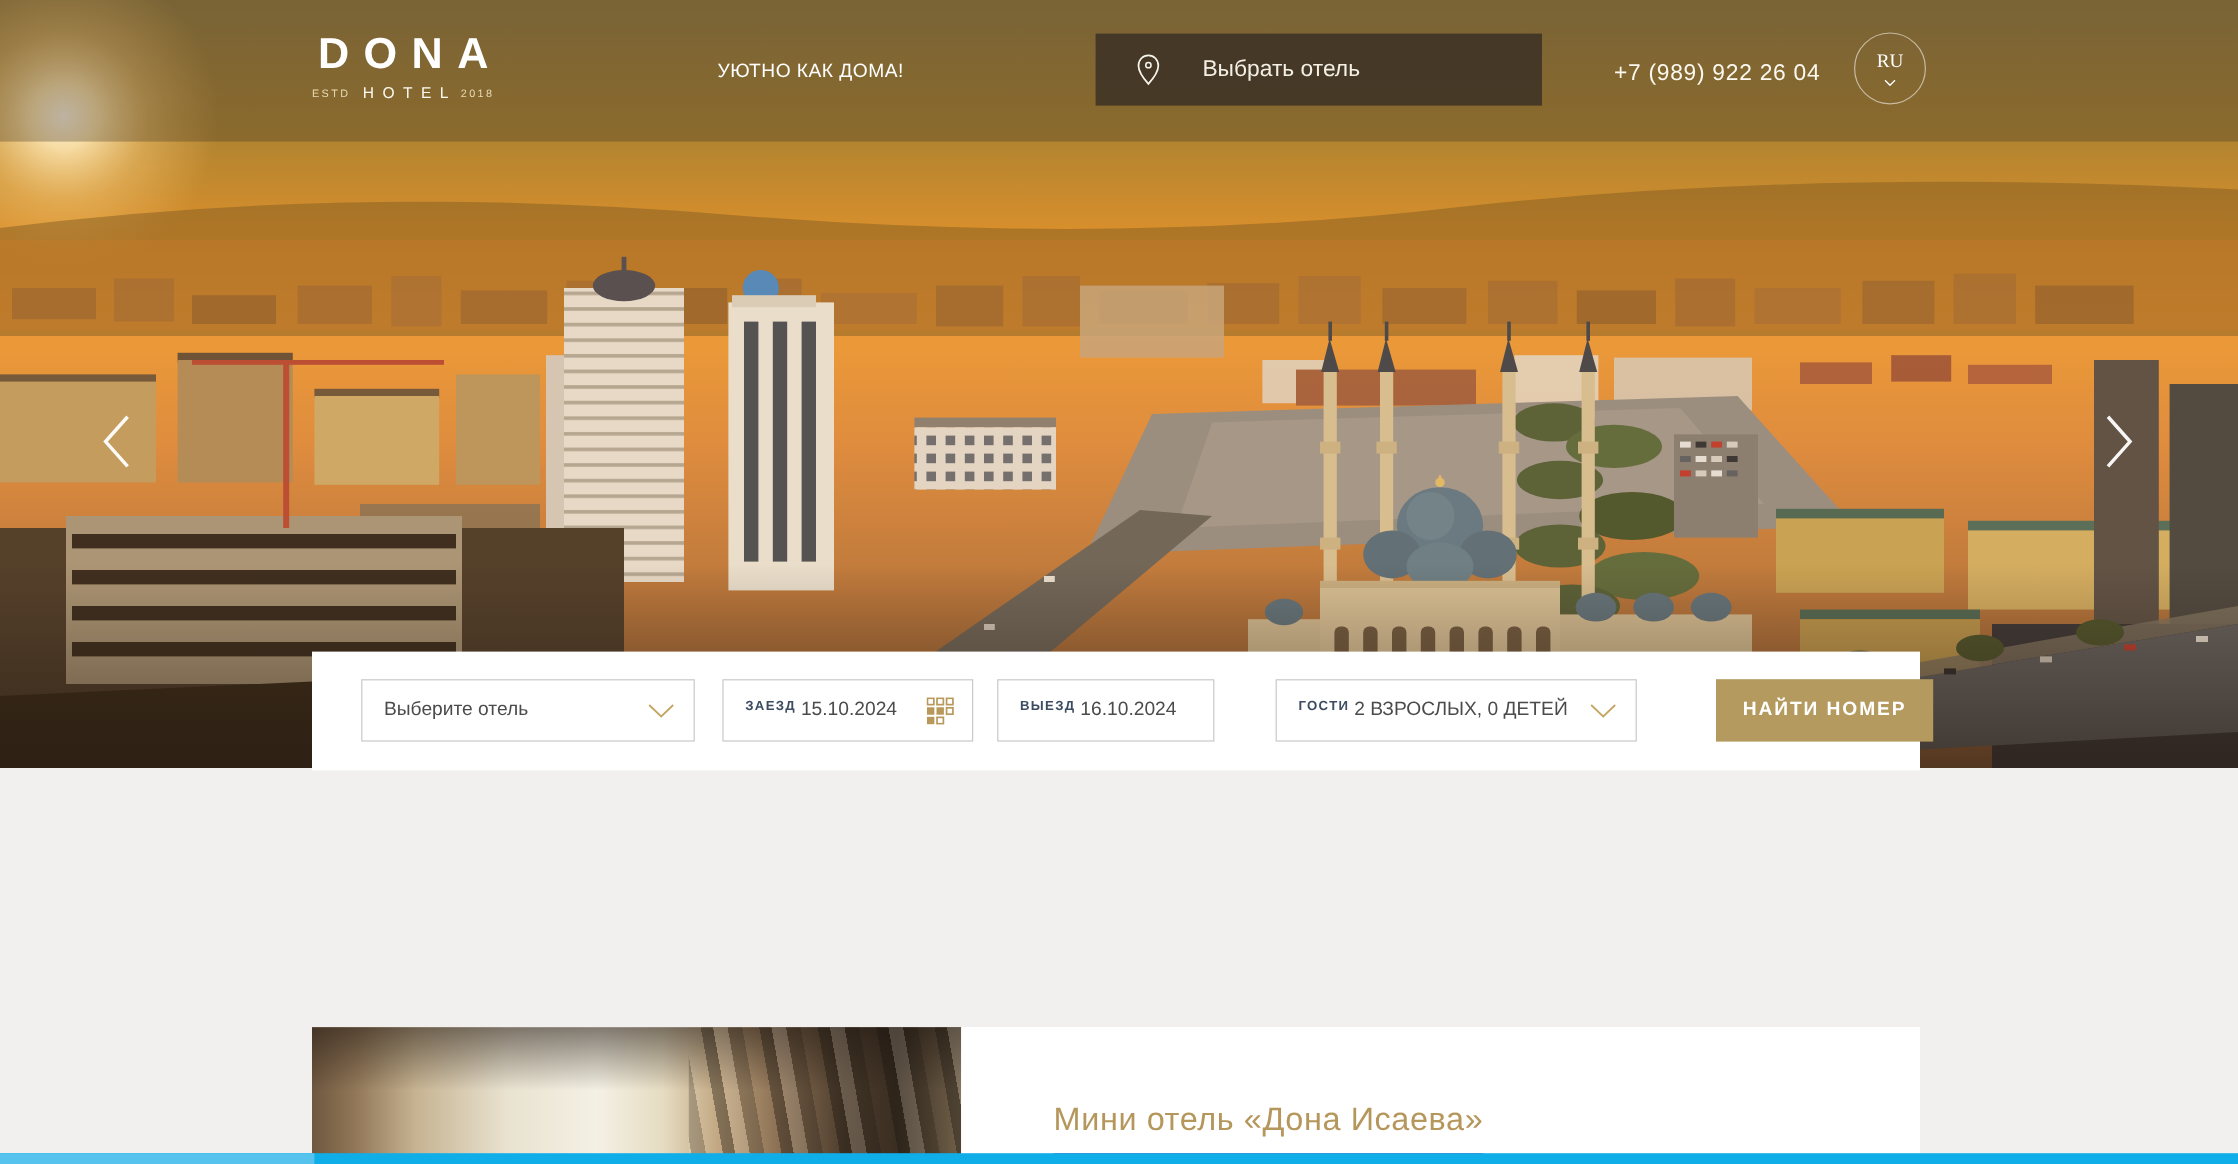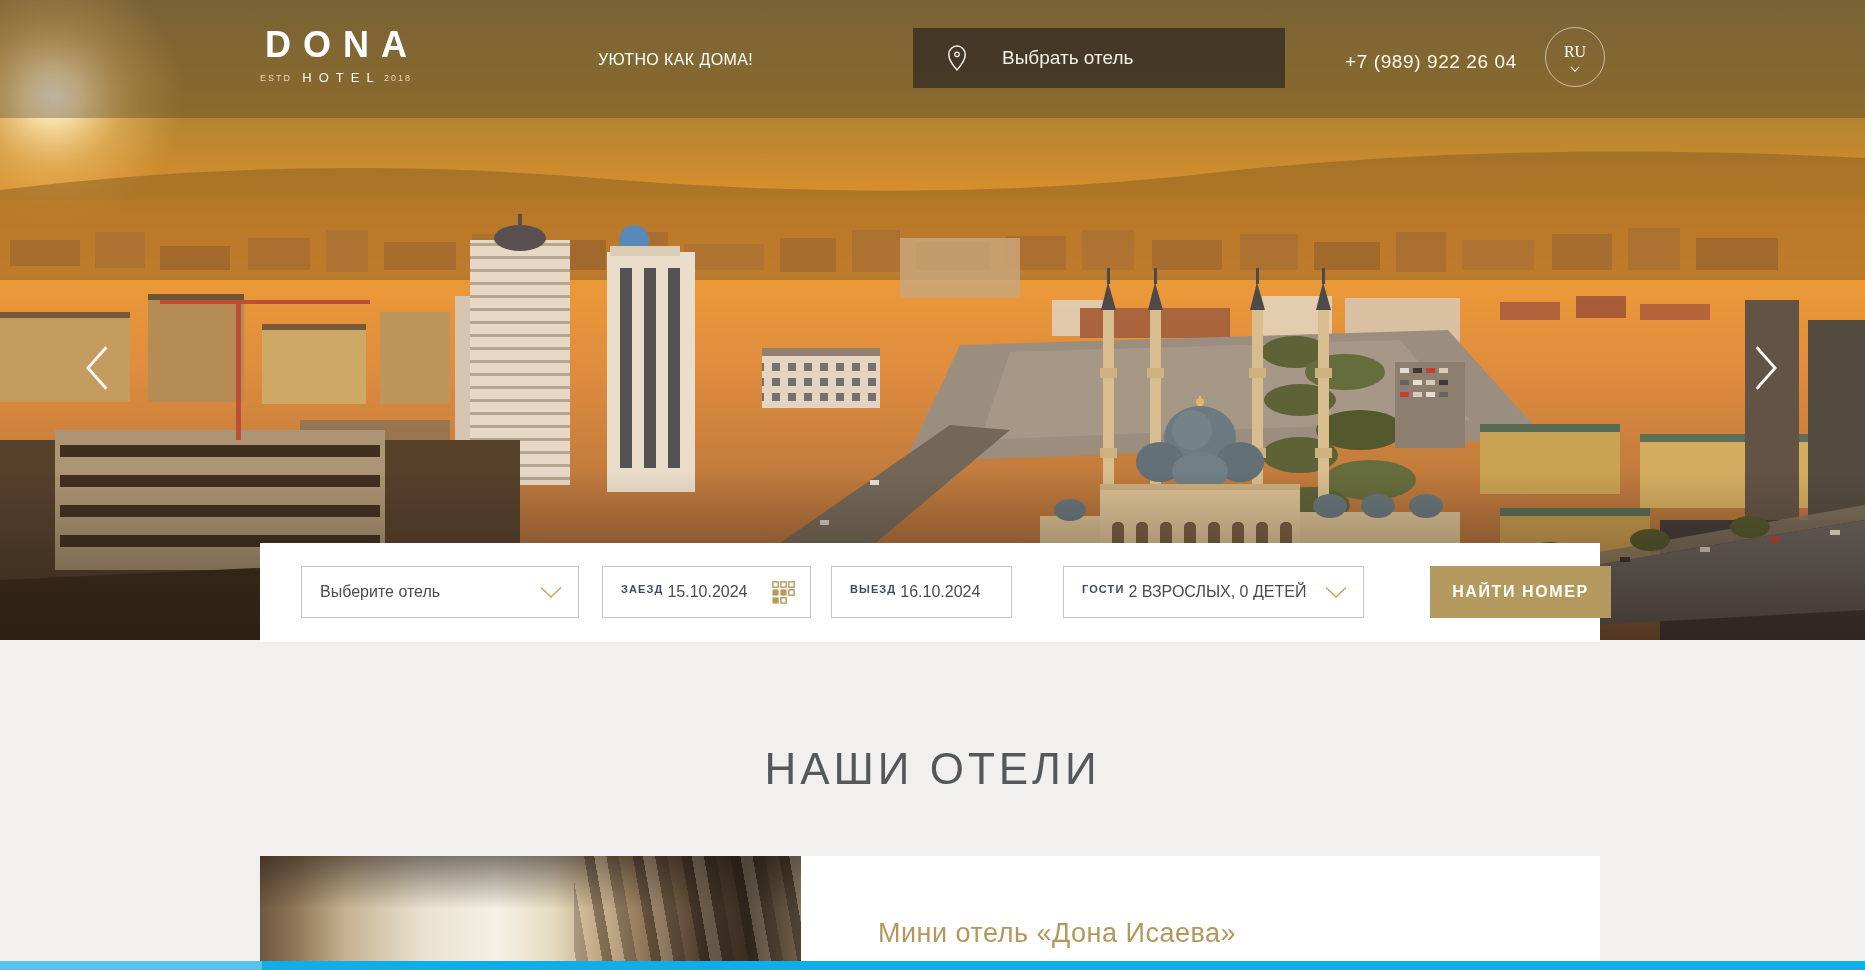--- a/index.html
+++ b/index.html
@@ -421,21 +421,20 @@
         <span class="field-value">2 ВЗРОСЛЫХ, 0 ДЕТЕЙ</span>
       </div>
       <svg class="gold-chev" viewBox="0 0 24 13">
           <path d="M2 1.5 L12 11 L22 1.5" fill="none" stroke="#c5a562" stroke-width="1.5"></path>
         </svg>
     </div>
 
     <button class="search-btn">НАЙТИ НОМЕР</button>
   </div>
 
-  <h2 class="section-title">НАШИ ОТЕЛИ</h2>
 
   <div class="hotel-card">
     <div class="card-image">
       <div class="stripes"></div>
     </div>
     <div class="card-body">
       <a class="card-title">Мини отель «Дона Исаева»</a>
     </div>
   </div>
 

